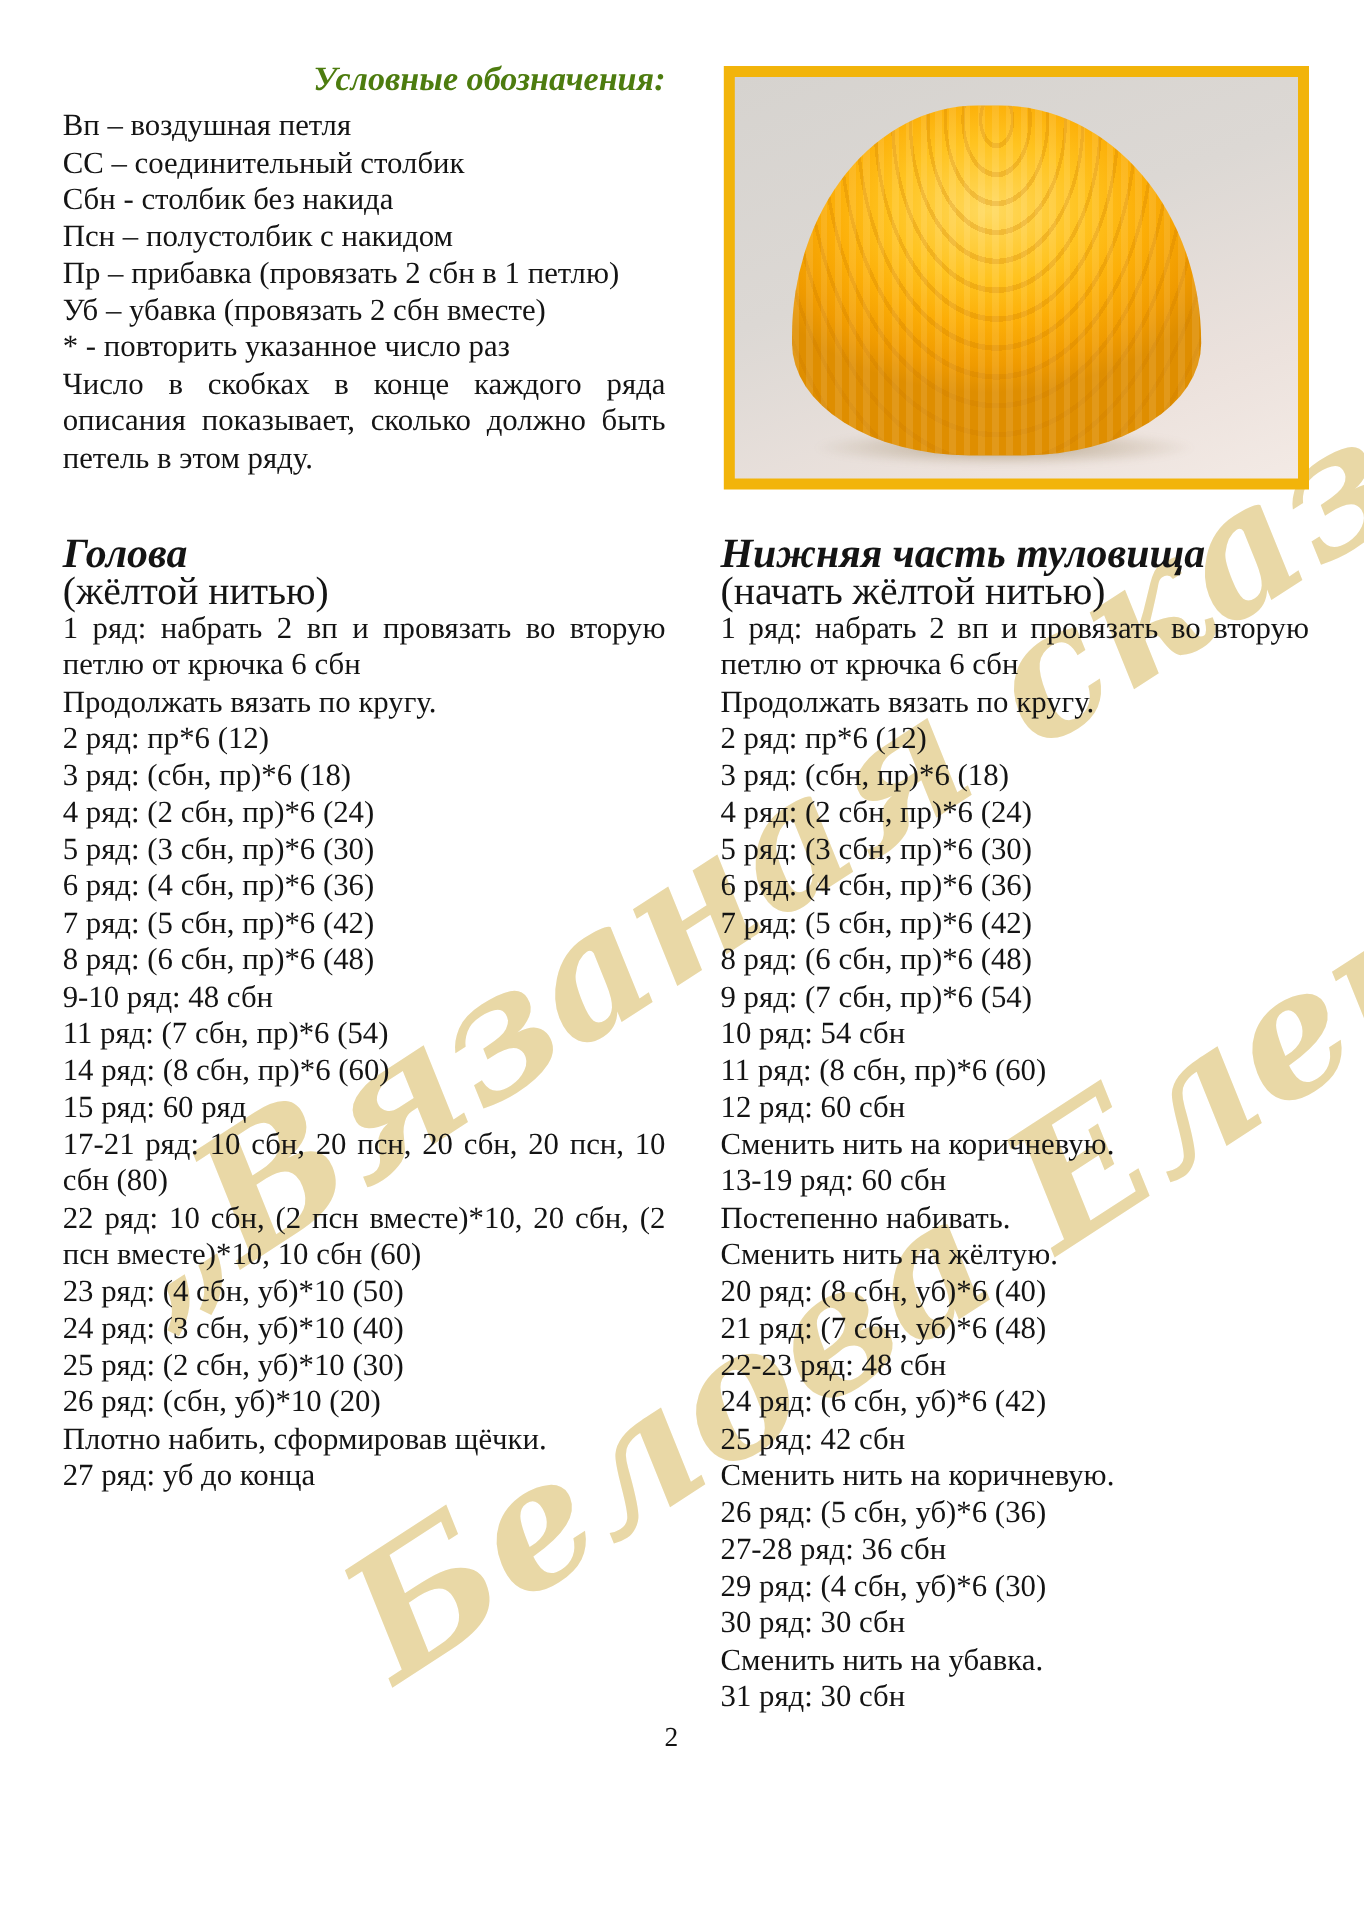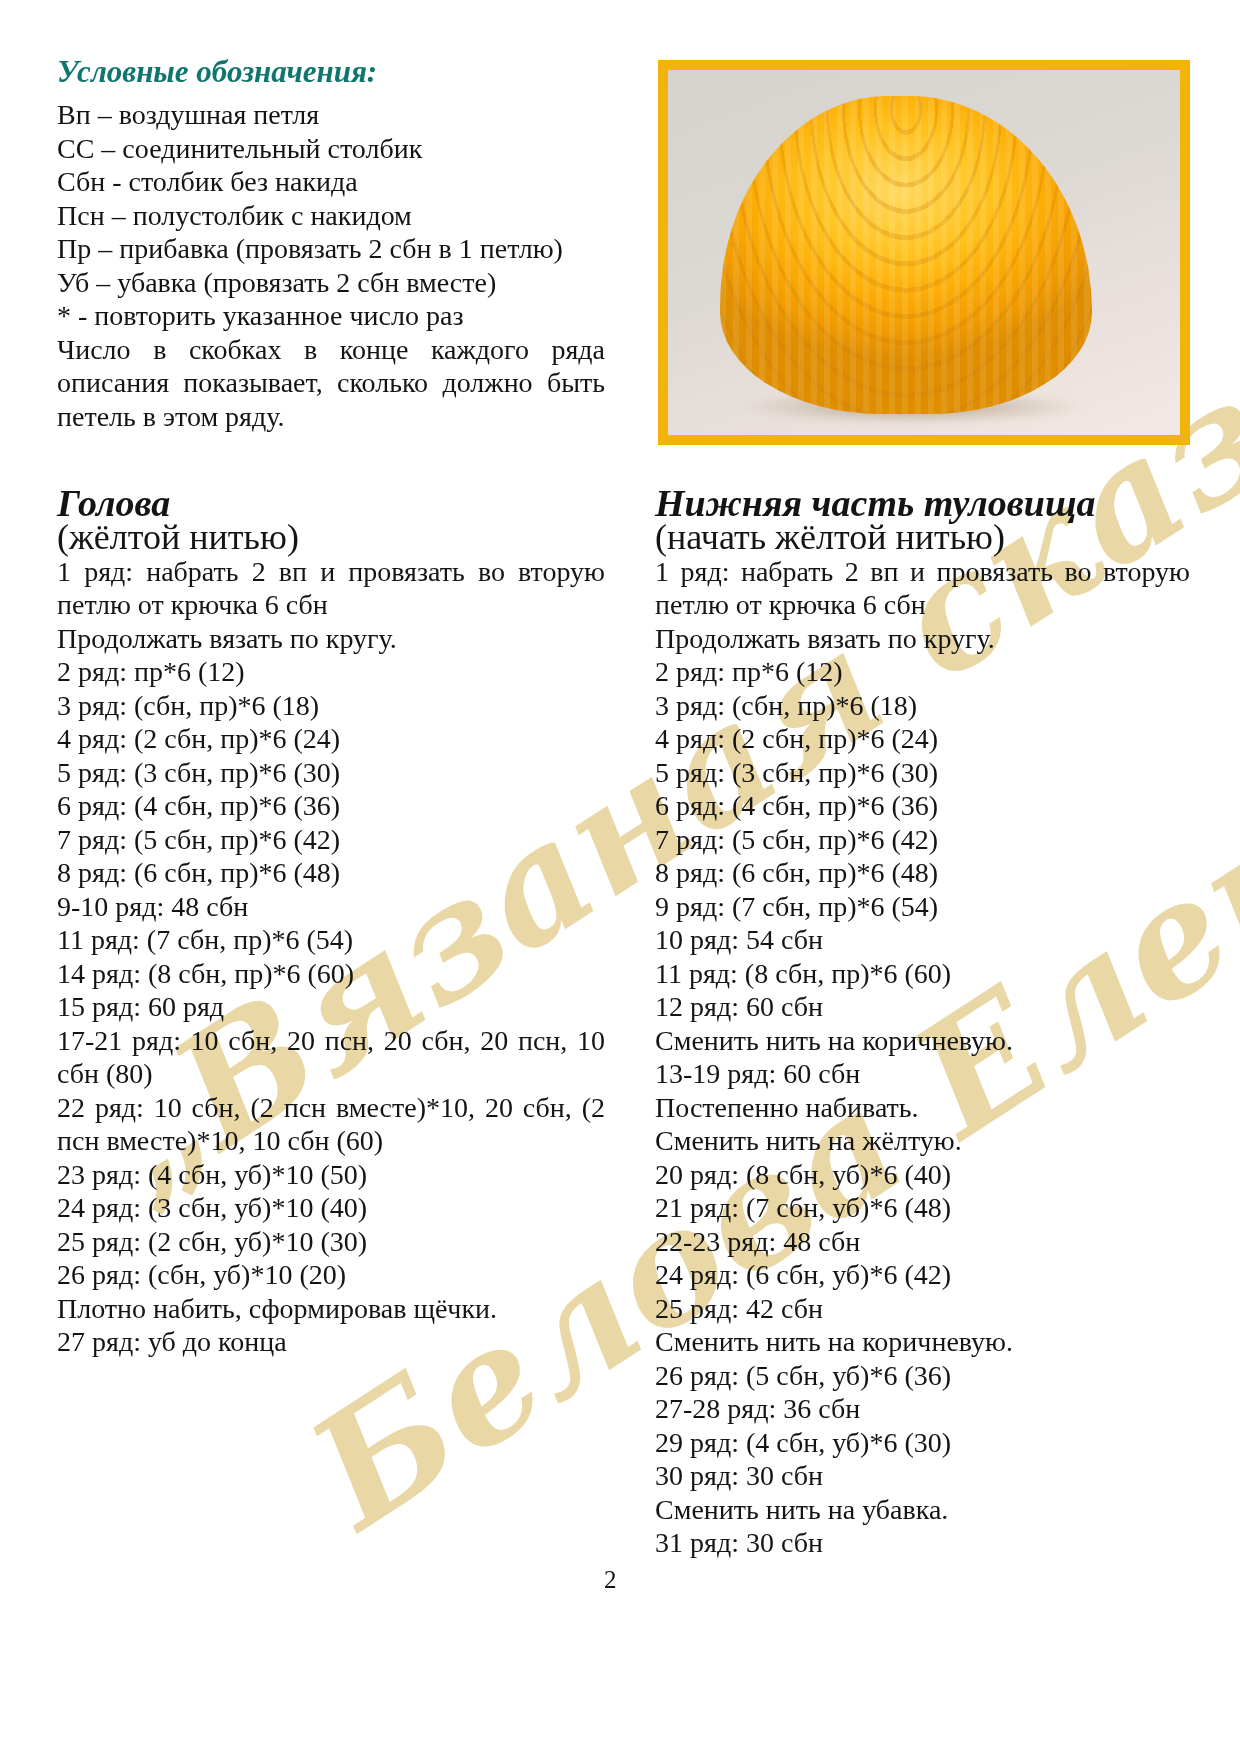--- a/index.html
+++ b/index.html
@@ -56,21 +56,21 @@
 </style>
 </head>
 <body>
 
 <div class="page">
 
   <div class="wm wm1" style="color: rgb(233, 216, 166);">„Вязаная сказка”</div>
   <div class="wm wm2" style="color: rgb(233, 216, 166);">Белова Елена</div>
 
   <div class="txt legend-block">
-    <div class="legend-title" style="color: #0f766e;">Условные обозначения:</div>
+    <div class="legend-title" style="color: #4d7c0f; text-align: right;">Условные обозначения:</div>
     <div>
 
     <div class="pline"><b>Вп</b><span> – воздушная петля</span></div>
         <div class="pline"><b>СС</b><span> – соединительный столбик</span></div>
         <div class="pline"><b>Сбн</b><span> - столбик без накида</span></div>
         <div class="pline"><b>Псн</b><span> – полустолбик с накидом</span></div>
         <div class="pline"><b>Пр</b><span> – прибавка (провязать 2 сбн в 1 петлю)</span></div>
         <div class="pline"><b>Уб</b><span> – убавка (провязать 2 сбн вместе)</span></div>
         <div class="pline"><b>*</b><span> - повторить указанное число раз</span></div>
         <div class="pline"><b></b><span>Число в скобках в конце каждого ряда описания  показывает, сколько должно быть петель в этом ряду.</span></div>

